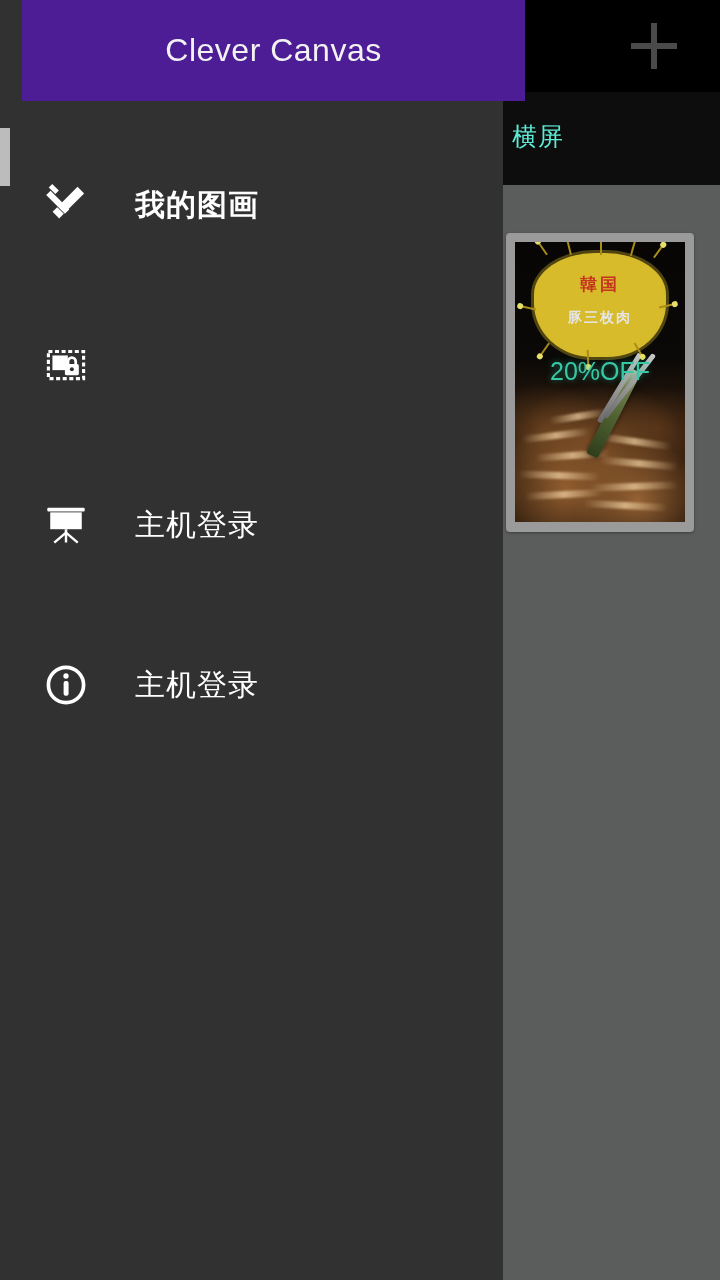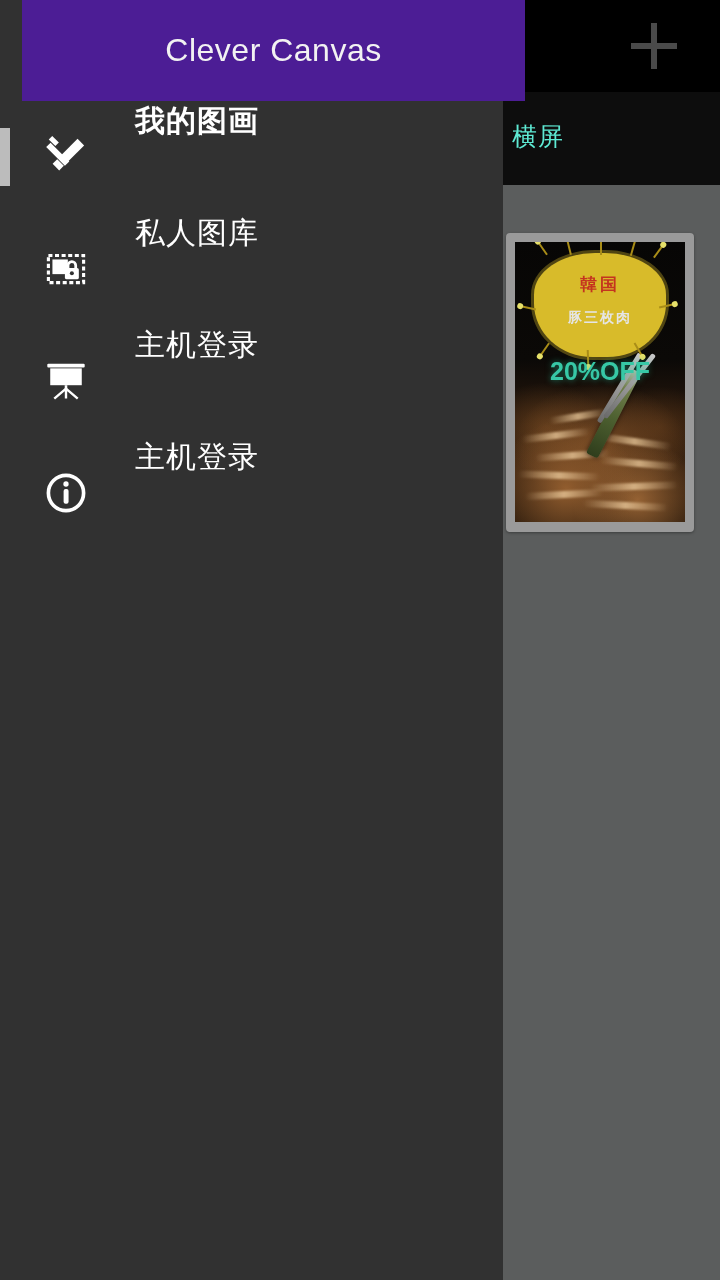--- a/index.html
+++ b/index.html
@@ -105,21 +105,21 @@
   }
   .sign-line2 {
     position:absolute; left:0; right:0; top:24%;
     text-align:center; color:#e5e5e5;
     font-size:14px; font-weight:bold; letter-spacing:2px;
     font-family:"DejaVu Sans",sans-serif;
   }
   .offer-text {
     position:absolute; left:0; right:0; top:41%;
     text-align:center;
-    color:#37c8a6; font-size:25px; font-weight:bold;
+    color:#37c8a6; font-size:25px; font-weight:normal;
     letter-spacing:0px;
     text-shadow:0 0 6px rgba(40,200,160,.55);
     font-family:"Liberation Sans",sans-serif;
   }
 
   
   .scrim { position:absolute; left:503px; top:0; right:0; bottom:0;
            background:rgba(0,0,0,0.0); pointer-events:none; }
 
   
@@ -137,21 +137,21 @@
   }
 
   .drawer-scroll-indicator {
     position:absolute; left:0; top:128px; width:10px; height:58px;
     background:#bcbcbc;
   }
 
   .menu { position:absolute; left:0; top:101px; width:503px; }
   .menu-item {
     position:relative; height:112px;
-    display:flex; 
+    display:flex; align-items:center;margin-top:48px;
   }
   .menu-icon {
     width:66px; margin-left:33px;
     display:flex; align-items:center; justify-content:center;
     color:#ffffff;
   }
   .menu-icon svg { display:block; }
   .menu-label {
     margin-left:36px; color:#ffffff; font-size:30px; letter-spacing:1px;
     font-family:"DejaVu Sans","Liberation Sans",sans-serif;
@@ -253,21 +253,20 @@
               <rect x="2.4" y="4.6" width="19.2" height="14.8"></rect>
             </g>
             <rect x="4.6" y="6.8" width="8.4" height="8" fill="#fff"></rect>
             <g transform="translate(11.4,8.2)">
               <rect x="0" y="3.2" width="7.6" height="6.2" rx="1" fill="#fff"></rect>
               <path d="M1.7 3.2V1.9a2.1 2.1 0 0 1 4.2 0v1.3" fill="none" stroke="#fff" stroke-width="1.5"></path>
               <circle cx="3.8" cy="6.1" r="1.1" fill="#313131"></circle>
             </g>
           </svg>
         </span>
-        <span class="menu-label">私人图库</span>
       </div>
 
 
       <div class="menu-item">
         <span class="menu-icon">
           <svg width="44" height="44" viewBox="0 0 24 24" aria-hidden="true">
             <rect x="1.8" y="2.6" width="20.4" height="2.1" rx="0.6" fill="#fff"></rect>
             <rect x="3.4" y="5.1" width="17.2" height="9.2" fill="#fff"></rect>
             <path d="M12 14.3v2.2" stroke="#fff" stroke-width="1.4"></path>
             <path d="M12 16.2 5.6 21.6M12 16.2l6.4 5.4M12 16.2v5.4" stroke="#fff" stroke-width="1.3" fill="none"></path>

